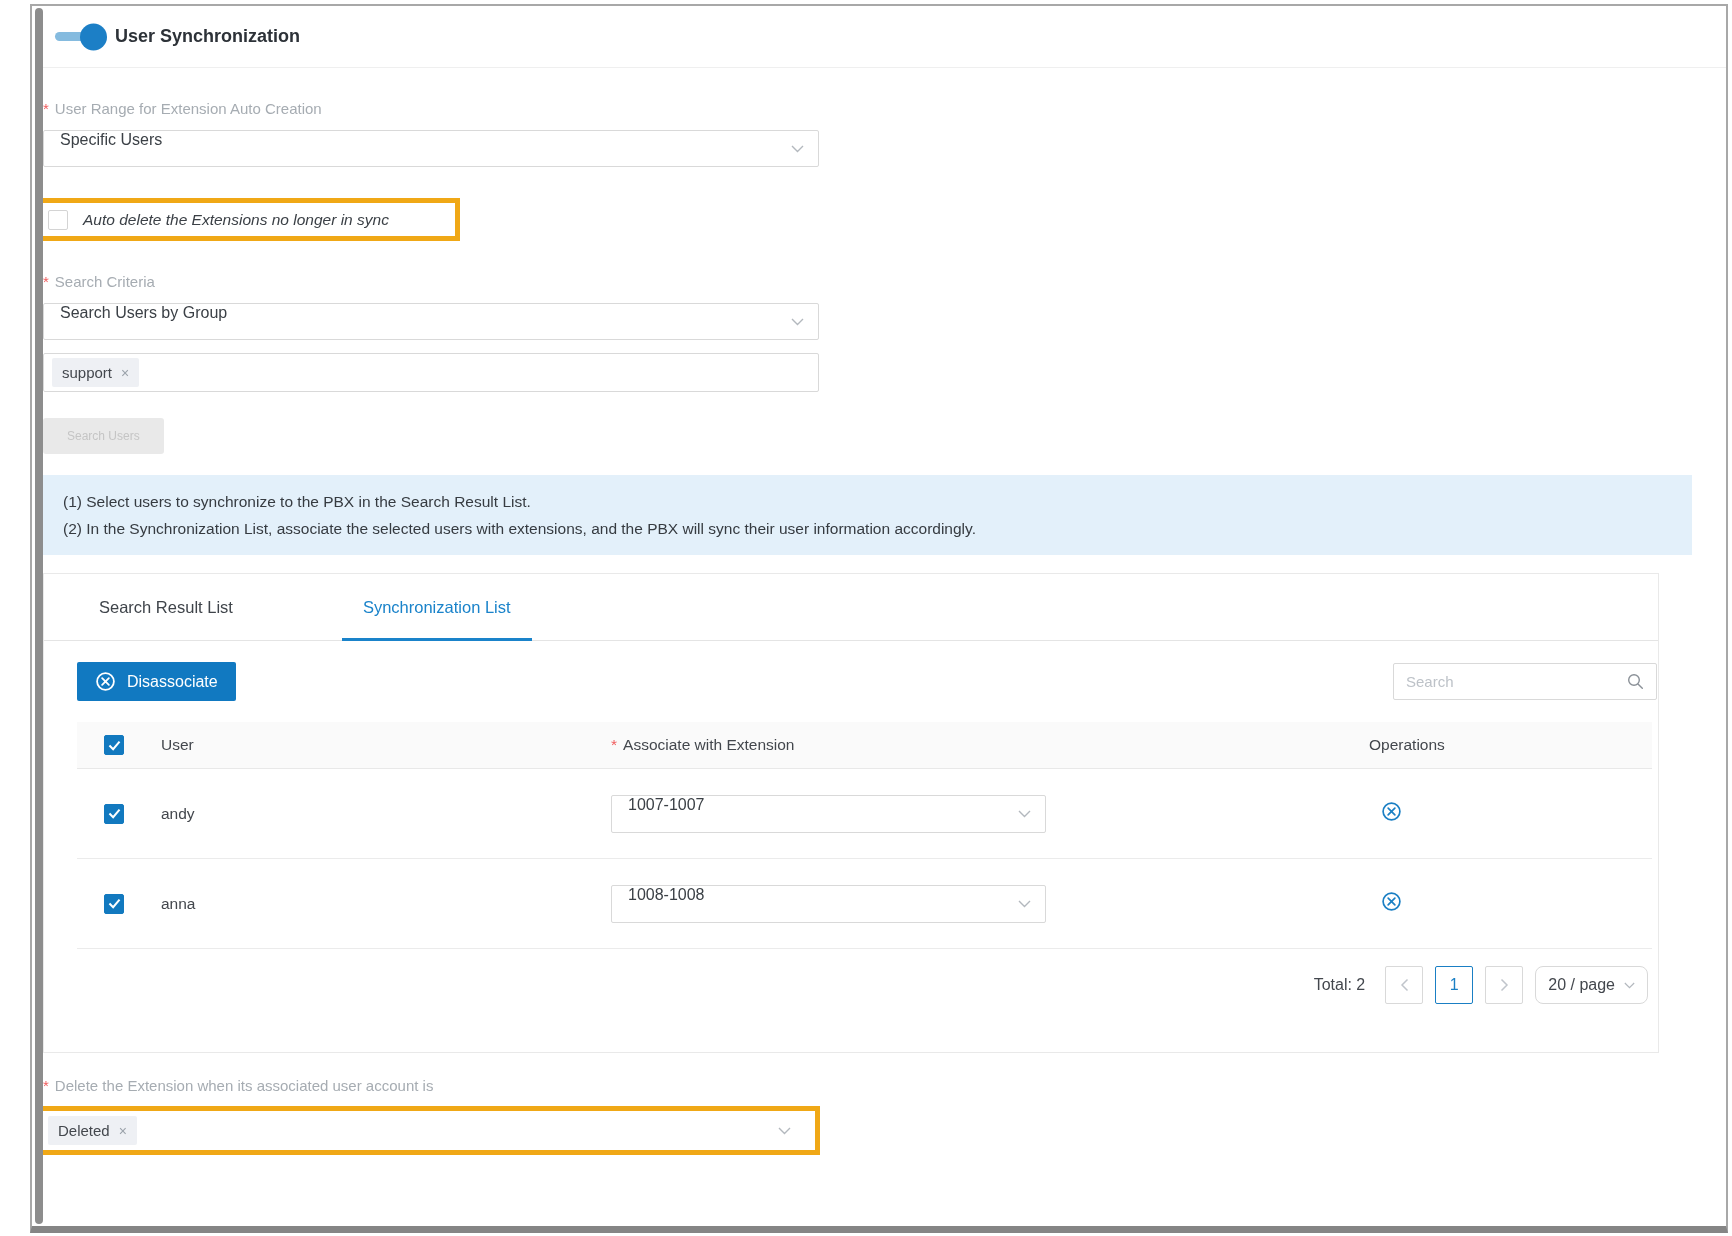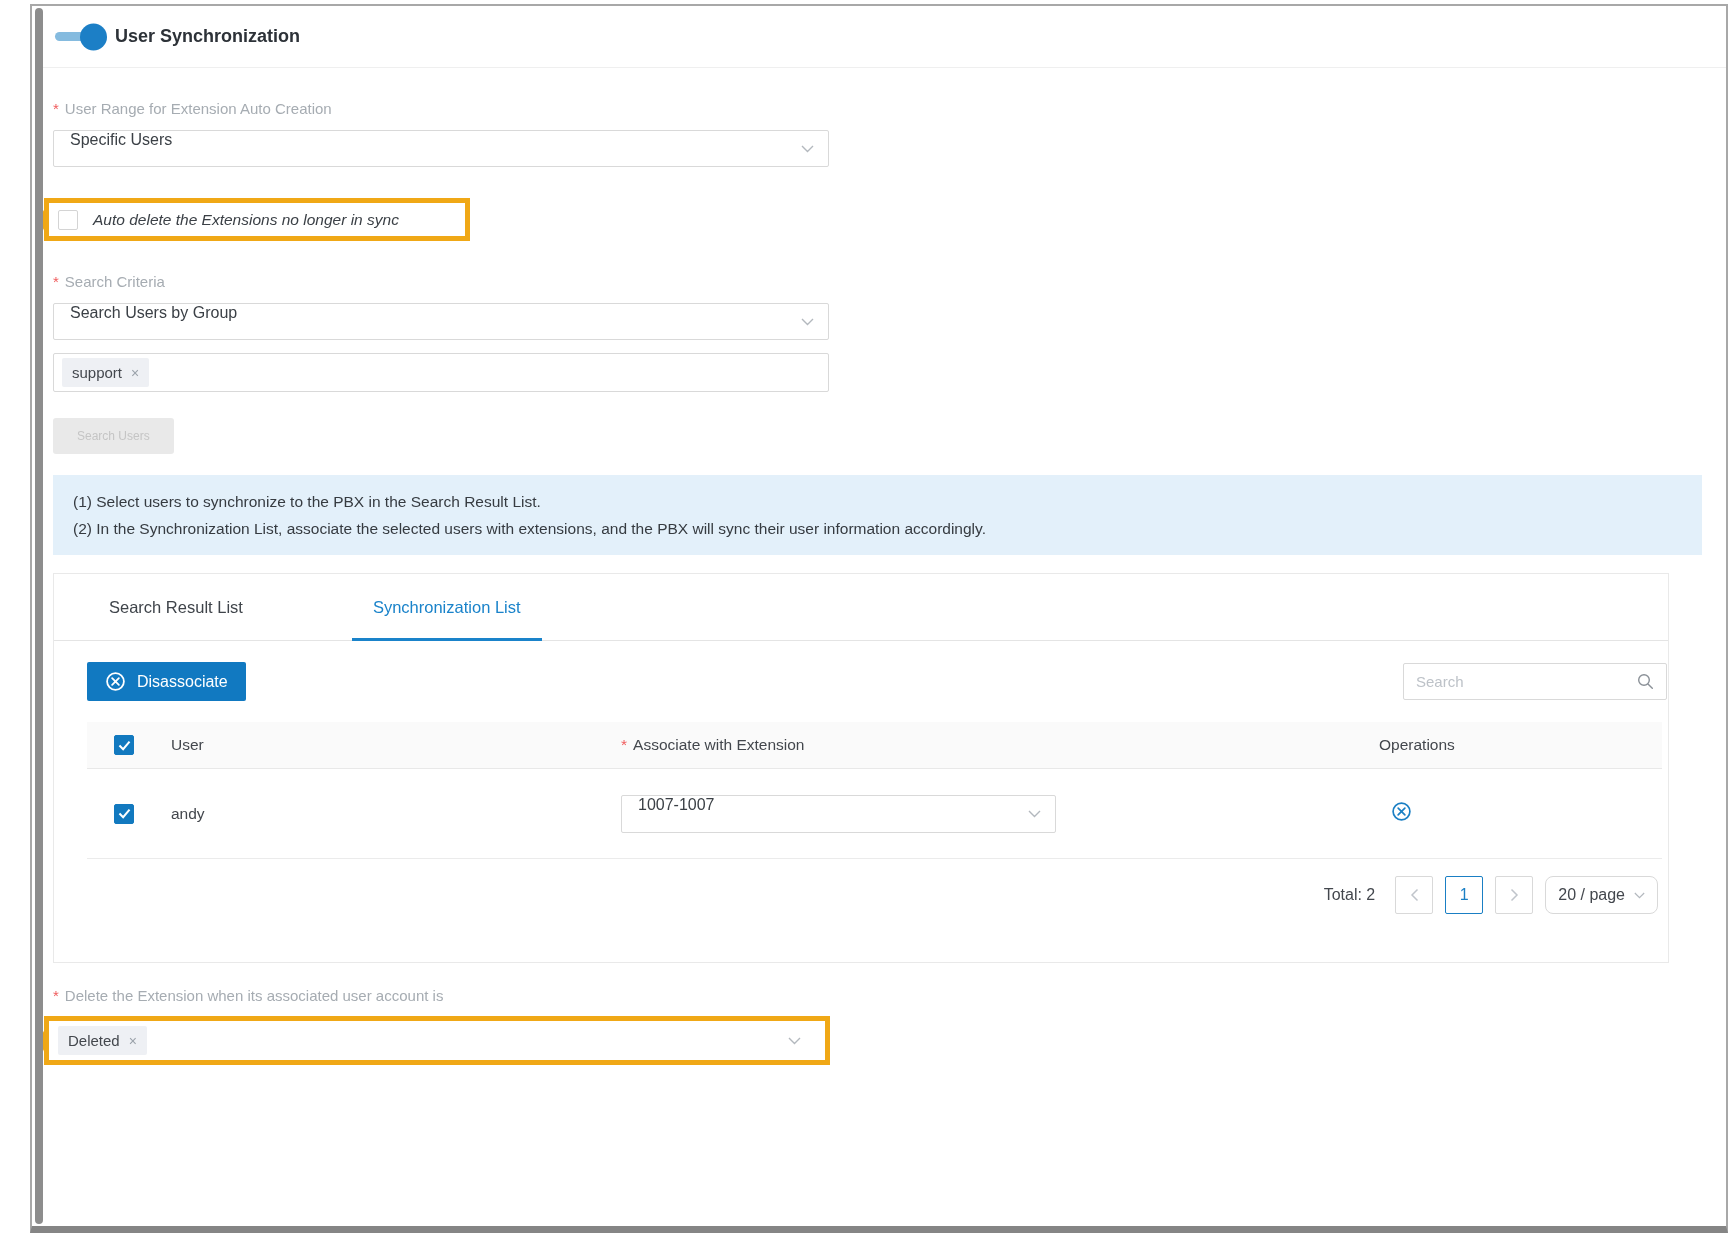--- a/index.html
+++ b/index.html
@@ -15,21 +15,21 @@
   .content { position:absolute; left:11px; right:0; top:0; bottom:0; overflow:hidden; }
 
   
   .hdr { height:62px; display:flex; align-items:center; gap:15px; padding-left:12px;
          border-bottom:1px solid #efefef; }
   .toggle { position:relative; width:45px; height:9px; background:#85bbdf; border-radius:5px; cursor:pointer; }
   .toggle .knob { position:absolute; right:-7px; top:50%; transform:translateY(-50%);
                   width:27px; height:27px; border-radius:50%; background:#1c7fc6; }
   .title { font-size:18px; font-weight:700; color:#2d3238; }
 
-  .inner { padding-left:10px; }
+  .inner { }
 
   .lbl { margin-top:32px; font-size:15px; color:#a6acb2; }
   .req { color:#f05b5c; margin-right:6px; }
 
   .select { position:relative; margin-top:13px; width:776px; height:37px;
             border:1px solid #d9d9d9; border-radius:2px; background:#fff;
             display:flex; padding:0 40px 0 16px;
             font-size:16px; color:#3b4046; cursor:pointer; }
   .select .chev { position:absolute; right:14px; top:50%; transform:translateY(-50%); display:flex; }
 
@@ -222,20 +222,48 @@
               <div class="c4">
                 <span class="opicon">
                   <svg width="21" height="21" viewBox="0 0 20 20">
                       <circle cx="10" cy="10" r="8" fill="none" stroke="currentColor" stroke-width="1.6"></circle>
                       <path d="M6.8 6.8 L13.2 13.2 M13.2 6.8 L6.8 13.2" stroke="currentColor" stroke-width="1.6" stroke-linecap="round"></path>
                     </svg>
                 </span>
               </div>
             </div>
 
+            <div class="trow tdata">
+              <div class="c1">
+                <div class="cb on">
+                  <svg width="13" height="11" viewBox="0 0 14 12">
+                      <path d="M1.5 6 L5.5 10 L12.5 1.8" fill="none" stroke="#fff" stroke-width="2.2"></path>
+                    </svg>
+                </div>
+              </div>
+              <div class="c2">anna</div>
+              <div class="c3">
+                <div class="select rowsel">
+                  <span>1008-1008</span>
+                  <span class="chev">
+                    <svg width="13" height="8" viewBox="0 0 13 8">
+                        <path d="M1 1 L6.5 6.5 L12 1" fill="none" stroke="#b3b8be" stroke-width="1.4"></path>
+                      </svg>
+                  </span>
+                </div>
+              </div>
+              <div class="c4">
+                <span class="opicon">
+                  <svg width="21" height="21" viewBox="0 0 20 20">
+                      <circle cx="10" cy="10" r="8" fill="none" stroke="currentColor" stroke-width="1.6"></circle>
+                      <path d="M6.8 6.8 L13.2 13.2 M13.2 6.8 L6.8 13.2" stroke="currentColor" stroke-width="1.6" stroke-linecap="round"></path>
+                    </svg>
+                </span>
+              </div>
+            </div>
           </div>
 
           <div class="pager">
             <span class="pg-total">Total: 2</span>
             <span class="pg-btn">
               <svg width="9" height="14" viewBox="0 0 9 14">
                   <path d="M7.5 1.5 L2 7 L7.5 12.5" fill="none" stroke="#c0c5cb" stroke-width="1.5"></path>
                 </svg>
             </span>
             <span class="pg-page">1</span>

